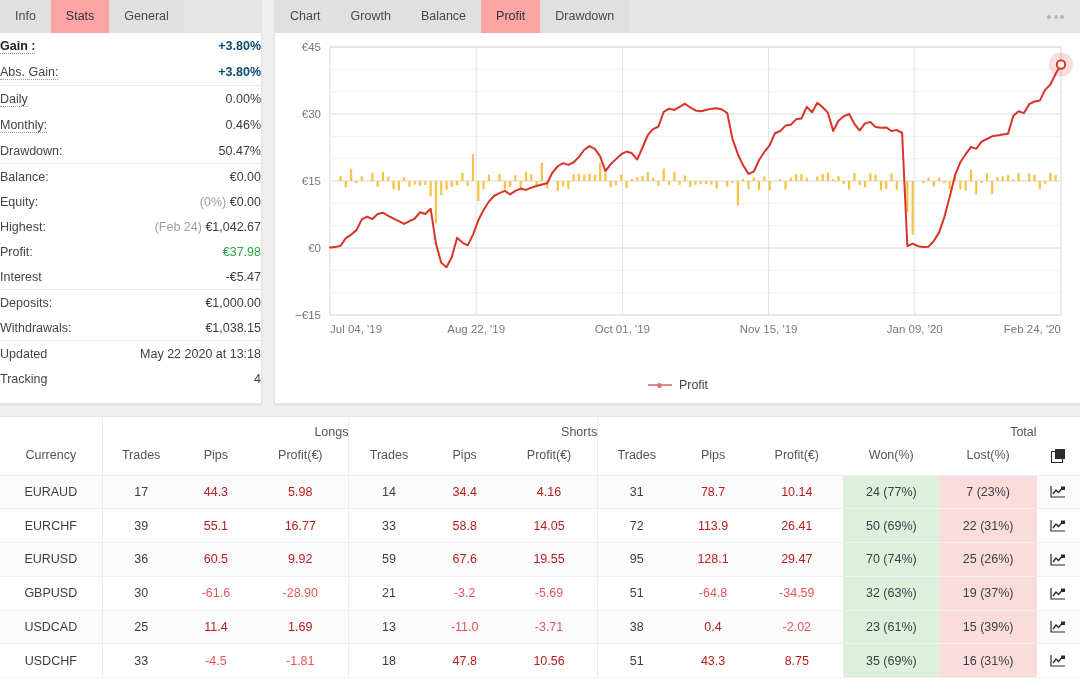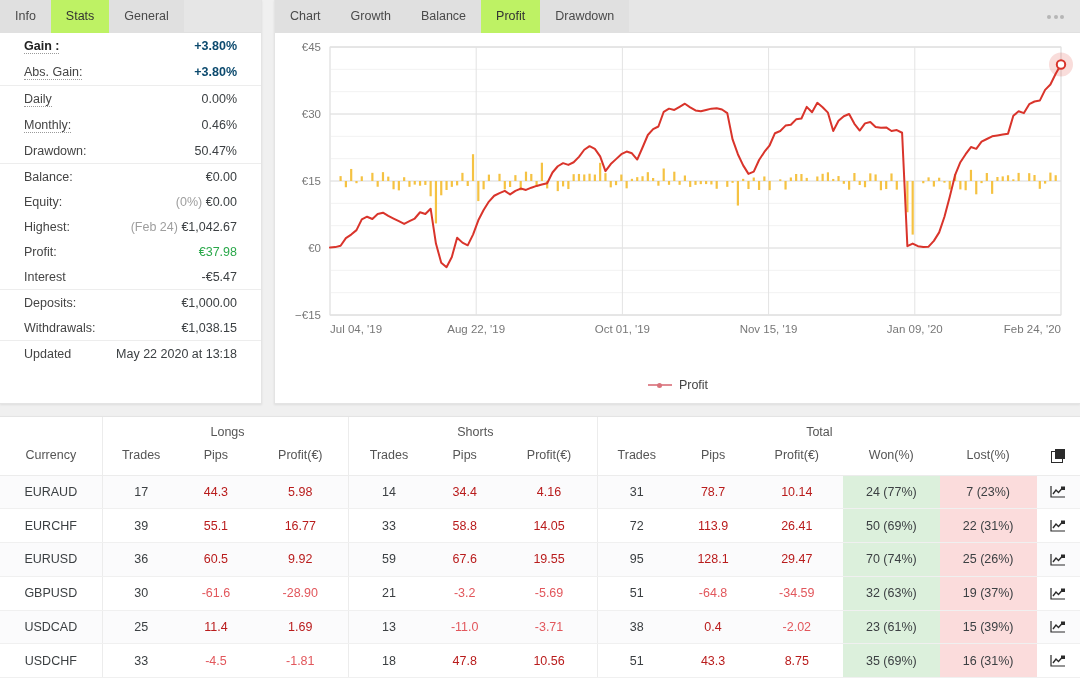--- a/index.html
+++ b/index.html
@@ -27,24 +27,24 @@
     background: #e6e6e6;
     border-bottom: 1px solid #e0e0e0;
   }
   .tab {
     padding: 0 15px; height: 33px; line-height: 33px;
     font-size: 12.5px; color: #4a4a4a;
     background: #e0e0e0;
     cursor: pointer;
     white-space: nowrap;
   }
-  .tab.active { background: #bef264; color: #333; }
+  .tab.active { background: #fca5a5; color: #333; }
   .tabstrip .filler { flex: 1; background: #e6e6e6; }
 
-  .stat-group { padding: 0 24px; }
+  .stat-group { padding: 0 0; }
   .stat-group + .stat-group { border-top: 1px solid #ededed; }
   .stat-row {
     display: flex; justify-content: space-between; align-items: baseline;
     padding: 6px 0 5px 0;
     font-size: 12.5px;
   }
   .stat-label { color: #444; }
   .stat-label.dotted { border-bottom: 1px dotted #9a9a9a; }
   .stat-label.bold { font-weight: bold; color: #222; }
   .stat-val { color: #3c4043; text-align: right; }
@@ -91,21 +91,21 @@
     position: absolute; left: 0; top: 416px;
     width: 1080px; height: 270px;
     background: #ffffff;
     border: 1px solid #e4e4e4;
     border-left: none; border-right: none; border-bottom: none;
     box-shadow: 0 1px 2px rgba(0,0,0,.08);
   }
   table { width: 100%; border-collapse: collapse; }
   thead .grp th {
     font-weight: normal; font-size: 12.5px; color: #555;
-    padding: 8px 0 3px 4px; text-align: center;
+    padding: 8px 0 3px 4px; text-align: right;
   }
   thead .cols th {
     font-weight: normal; font-size: 12.5px; color: #555;
     padding: 6px 0 12px 0; text-align: center;
     border-bottom: 1px solid #ececec;
     margin-left: 16px;
   }
   tbody td {
     font-size: 12.5px; text-align: center;
     padding: 9px 0 9px 0;
@@ -196,20 +196,24 @@
       <div class="stat-row">
         <span class="stat-label">Withdrawals:</span>
         <span class="stat-val">€1,038.15</span>
       </div>
     </div>
 
     <div class="stat-group">
       <div class="stat-row">
         <span class="stat-label">Updated</span>
         <span class="stat-val">May 22 2020 at 13:18</span>
+      </div>
+      <div class="stat-row">
+        <span class="stat-label">Tracking</span>
+        <span class="stat-val">4</span>
       </div>
     </div>
   </div>
 
   <div class="chartpanel">
     <div class="chart-tabstrip">
       <div class="tab">Chart</div>
       <div class="tab">Growth</div>
       <div class="tab">Balance</div>
       <div class="tab active">Profit</div>

